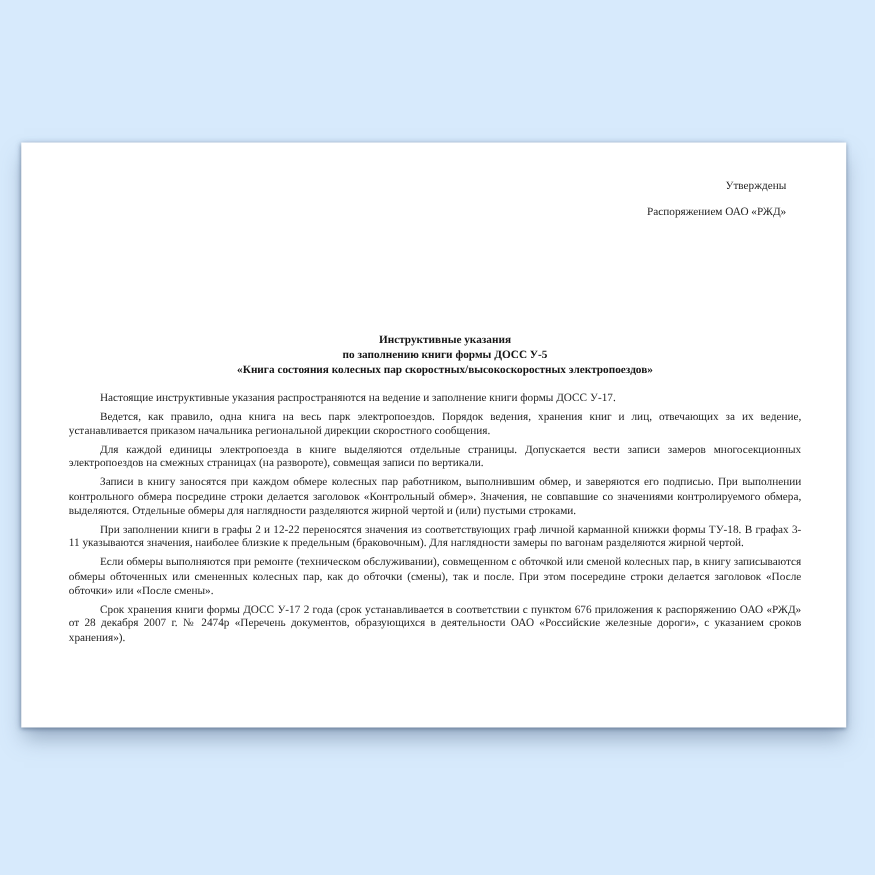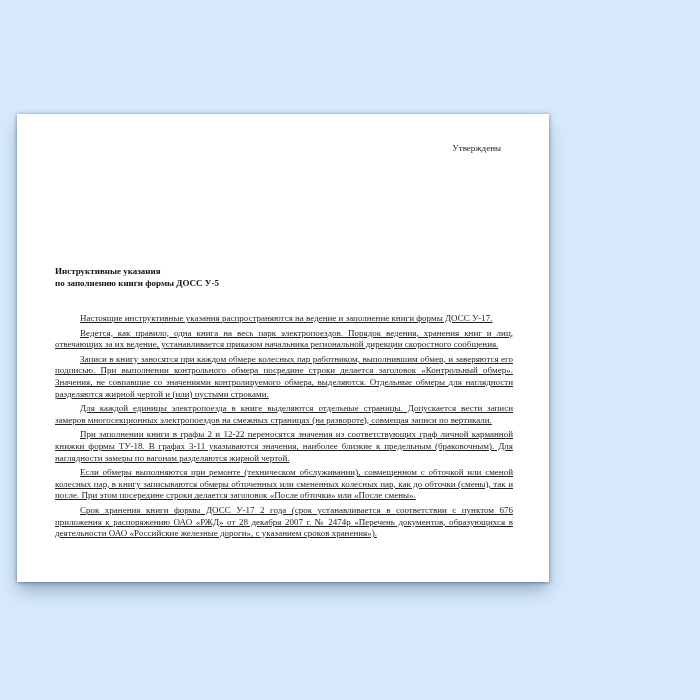--- a/index.html
+++ b/index.html
@@ -11,21 +11,21 @@
     height: 700px;
     position: relative;
     background: #d7eafc;
     overflow: hidden;
     font-family: "Liberation Serif", serif;
   }
   .page {
     position: absolute;
     left: 17px;
     top: 114px;
-    width: 532px;
+    width: 660px;
     height: 468px;
     background: #ffffff;
     box-shadow:
       0 1px 3px rgba(70, 95, 125, 0.50),
       0 10px 16px -2px rgba(88, 110, 140, 0.50),
       0 0 5px rgba(88, 110, 140, 0.35);
   }
   .approval {
     position: absolute;
     top: 24px;
@@ -34,62 +34,64 @@
     font-size: 9px;
     line-height: 20.5px;
     color: #1f1f1f;
     white-space: nowrap;
   }
   .doc-title {
     position: absolute;
     top: 151px;
     left: 38px;
     right: 20px;
+    text-align: center;
     font-weight: bold;
     font-size: 9px;
     line-height: 12px;
     color: #151515;
   }
   .doc-body {
     position: absolute;
     top: 199px;
     left: 38px;
     right: 20px;
     font-size: 9px;
     line-height: 11.6px;
     color: #1f1f1f;
     text-align: justify;
     text-align-last: left;
   }
   .doc-body p {
     margin: 0 16px 3px 0;
     text-indent: 25px;
-    text-decoration: underline;
   }
   .doc-body p:last-child {
     margin-bottom: 0;
   }
 </style>
 </head>
 <body>
 
 <div class="page">
 
   <div class="approval">
     <div>Утверждены</div>
+    <div>Распоряжением ОАО «РЖД»</div>
   </div>
 
   <div class="doc-title">
     <div>Инструктивные указания</div>
     <div>по заполнению книги формы ДОСС У-5</div>
+    <div>«Книга состояния колесных пар скоростных/высокоскоростных электропоездов»</div>
   </div>
 
   <div class="doc-body">
     <p>Настоящие инструктивные указания распространяются на ведение и заполнение книги формы ДОСС У-17.</p>
     <p>Ведется, как правило, одна книга на весь парк электропоездов. Порядок ведения, хранения книг и лиц, отвечающих за их ведение, устанавливается приказом начальника региональной дирекции скоростного сообщения.</p>
+    <p>Для каждой единицы электропоезда в книге выделяются отдельные страницы. Допускается вести записи замеров многосекционных электропоездов на смежных страницах (на развороте), совмещая записи по вертикали.</p>
     <p>Записи в книгу заносятся при каждом обмере колесных пар работником, выполнившим обмер, и заверяются его подписью. При выполнении контрольного обмера посредине строки делается заголовок «Контрольный обмер». Значения, не совпавшие со значениями контролируемого обмера, выделяются. Отдельные обмеры для наглядности разделяются жирной чертой и (или) пустыми строками.</p>
-    <p>Для каждой единицы электропоезда в книге выделяются отдельные страницы. Допускается вести записи замеров многосекционных электропоездов на смежных страницах (на развороте), совмещая записи по вертикали.</p>
     <p>При заполнении книги в графы 2 и 12-22 переносятся значения из соответствующих граф личной карманной книжки формы ТУ-18. В графах 3-11 указываются значения, наиболее близкие к предельным (браковочным). Для наглядности замеры по вагонам разделяются жирной чертой.</p>
     <p>Если обмеры выполняются при ремонте (техническом обслуживании), совмещенном с обточкой или сменой колесных пар, в книгу записываются обмеры обточенных или смененных колесных пар, как до обточки (смены), так и после. При этом посередине строки делается заголовок «После обточки» или «После смены».</p>
     <p>Срок хранения книги формы ДОСС У-17 2 года (срок устанавливается в соответствии с пунктом 676 приложения к распоряжению ОАО «РЖД» от 28 декабря 2007 г. № 2474р «Перечень документов, образующихся в деятельности ОАО «Российские железные дороги», с указанием сроков хранения»).</p>
   </div>
 
 </div>
 
 </body></html>

